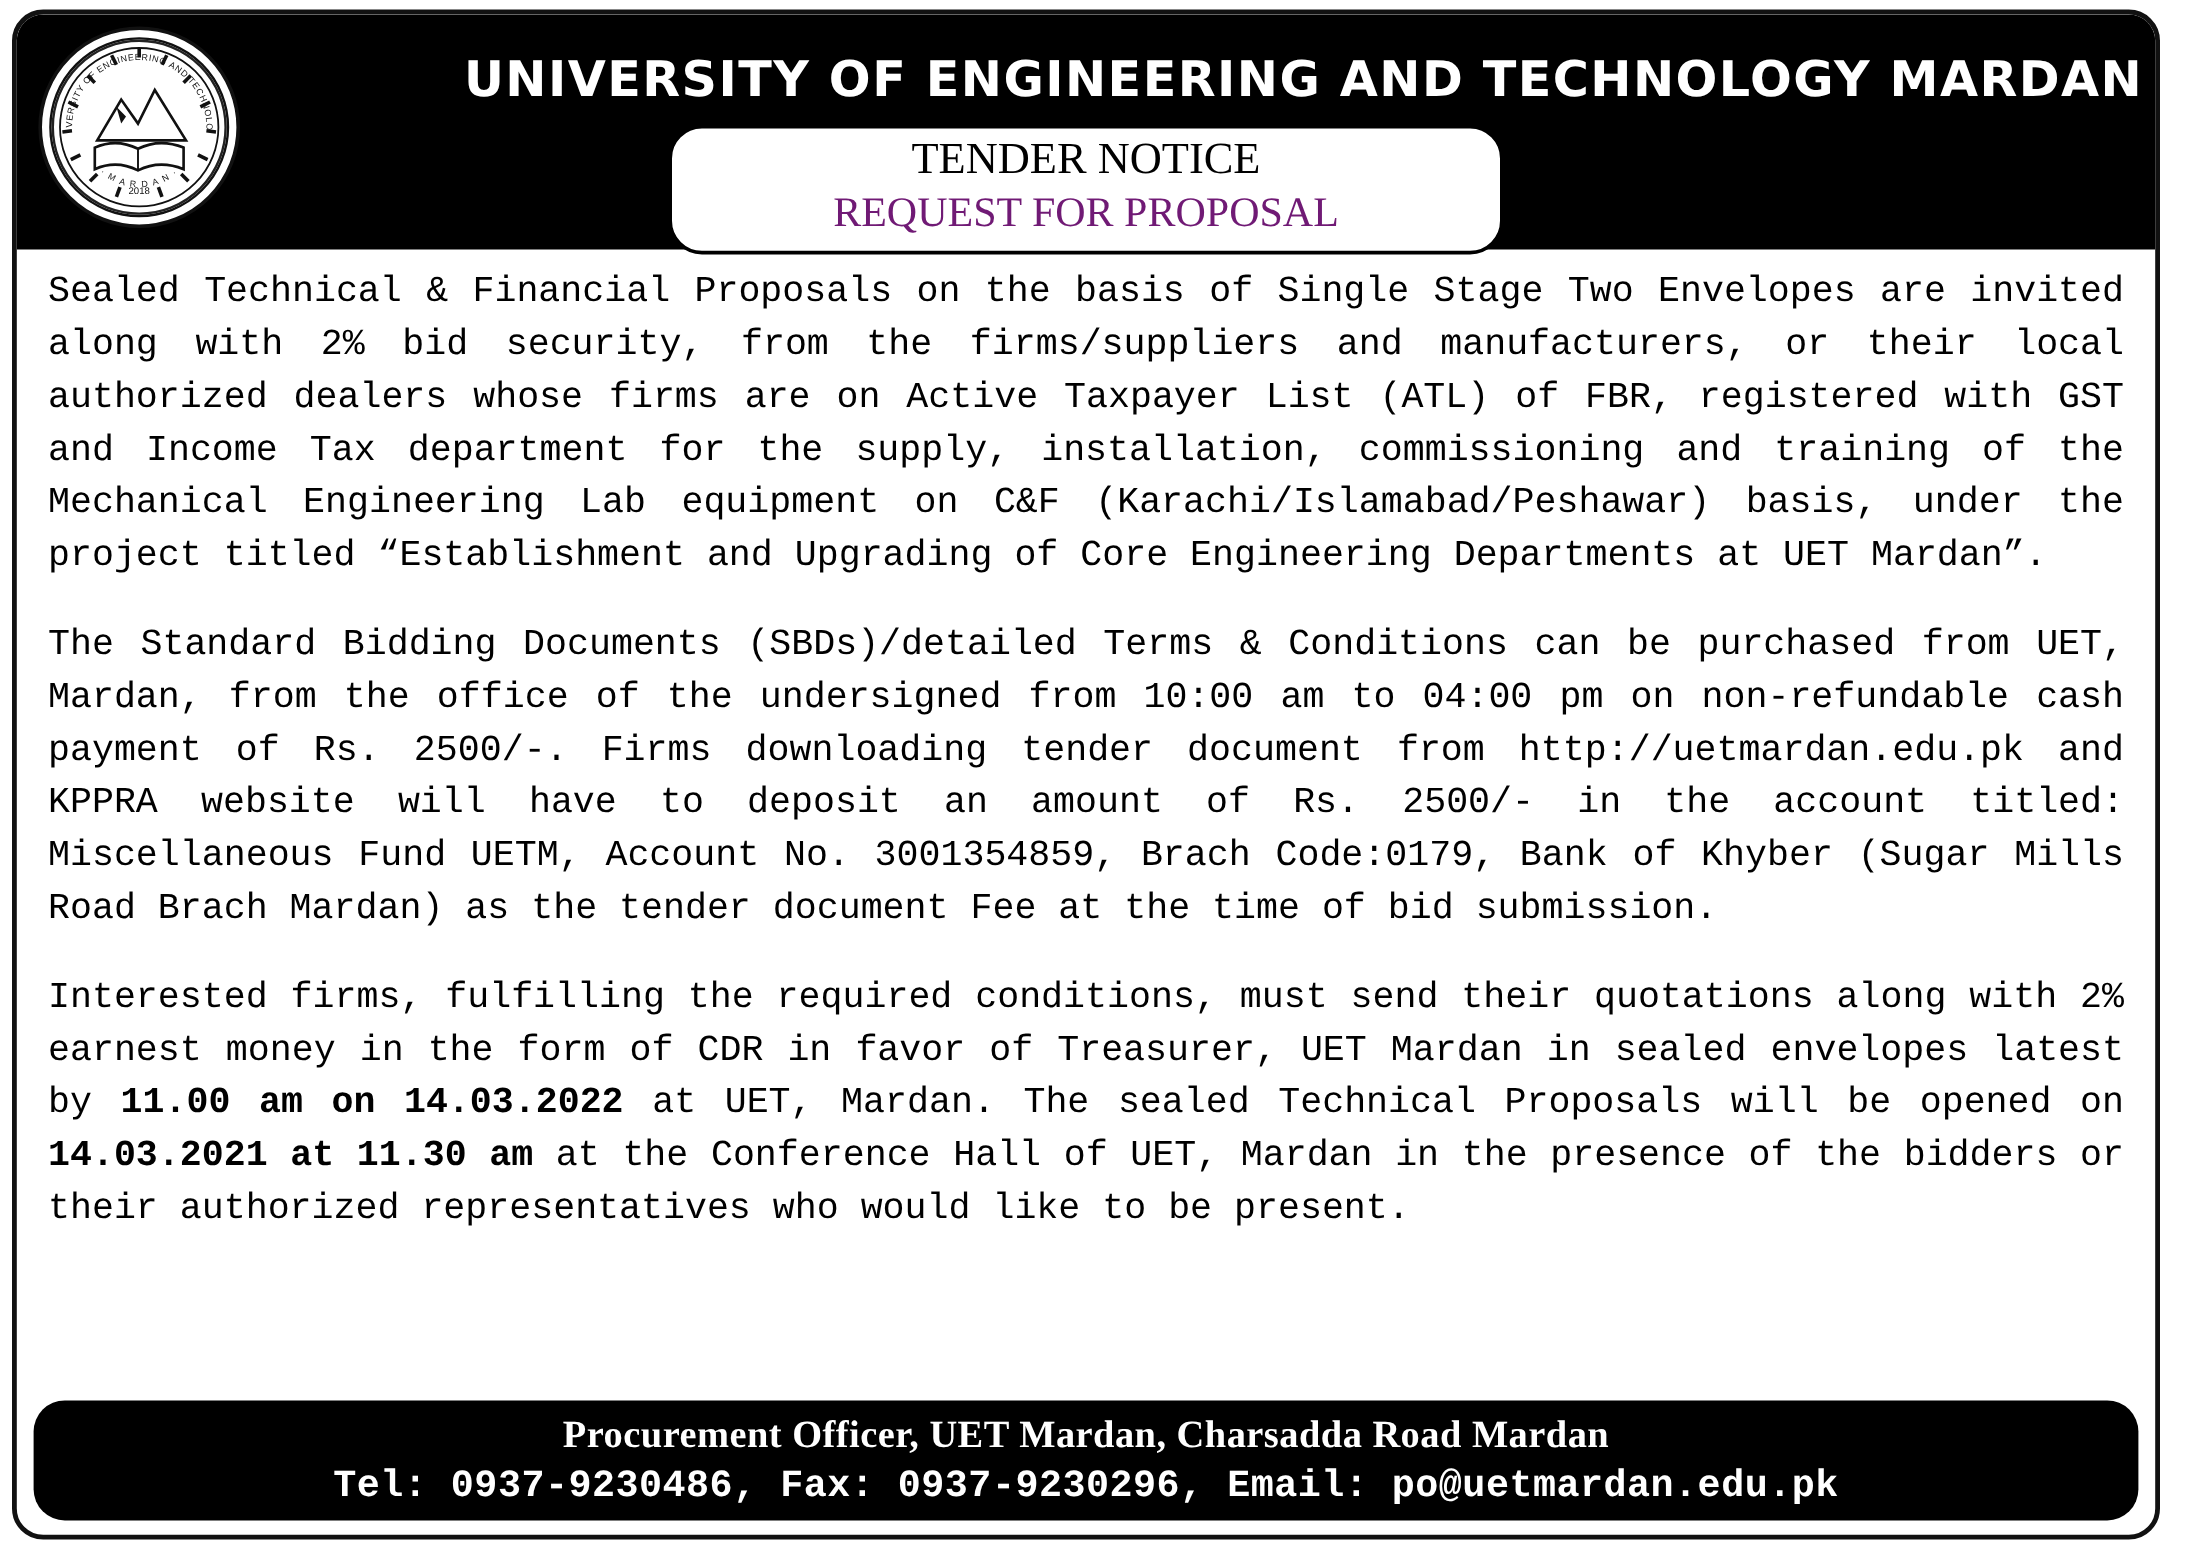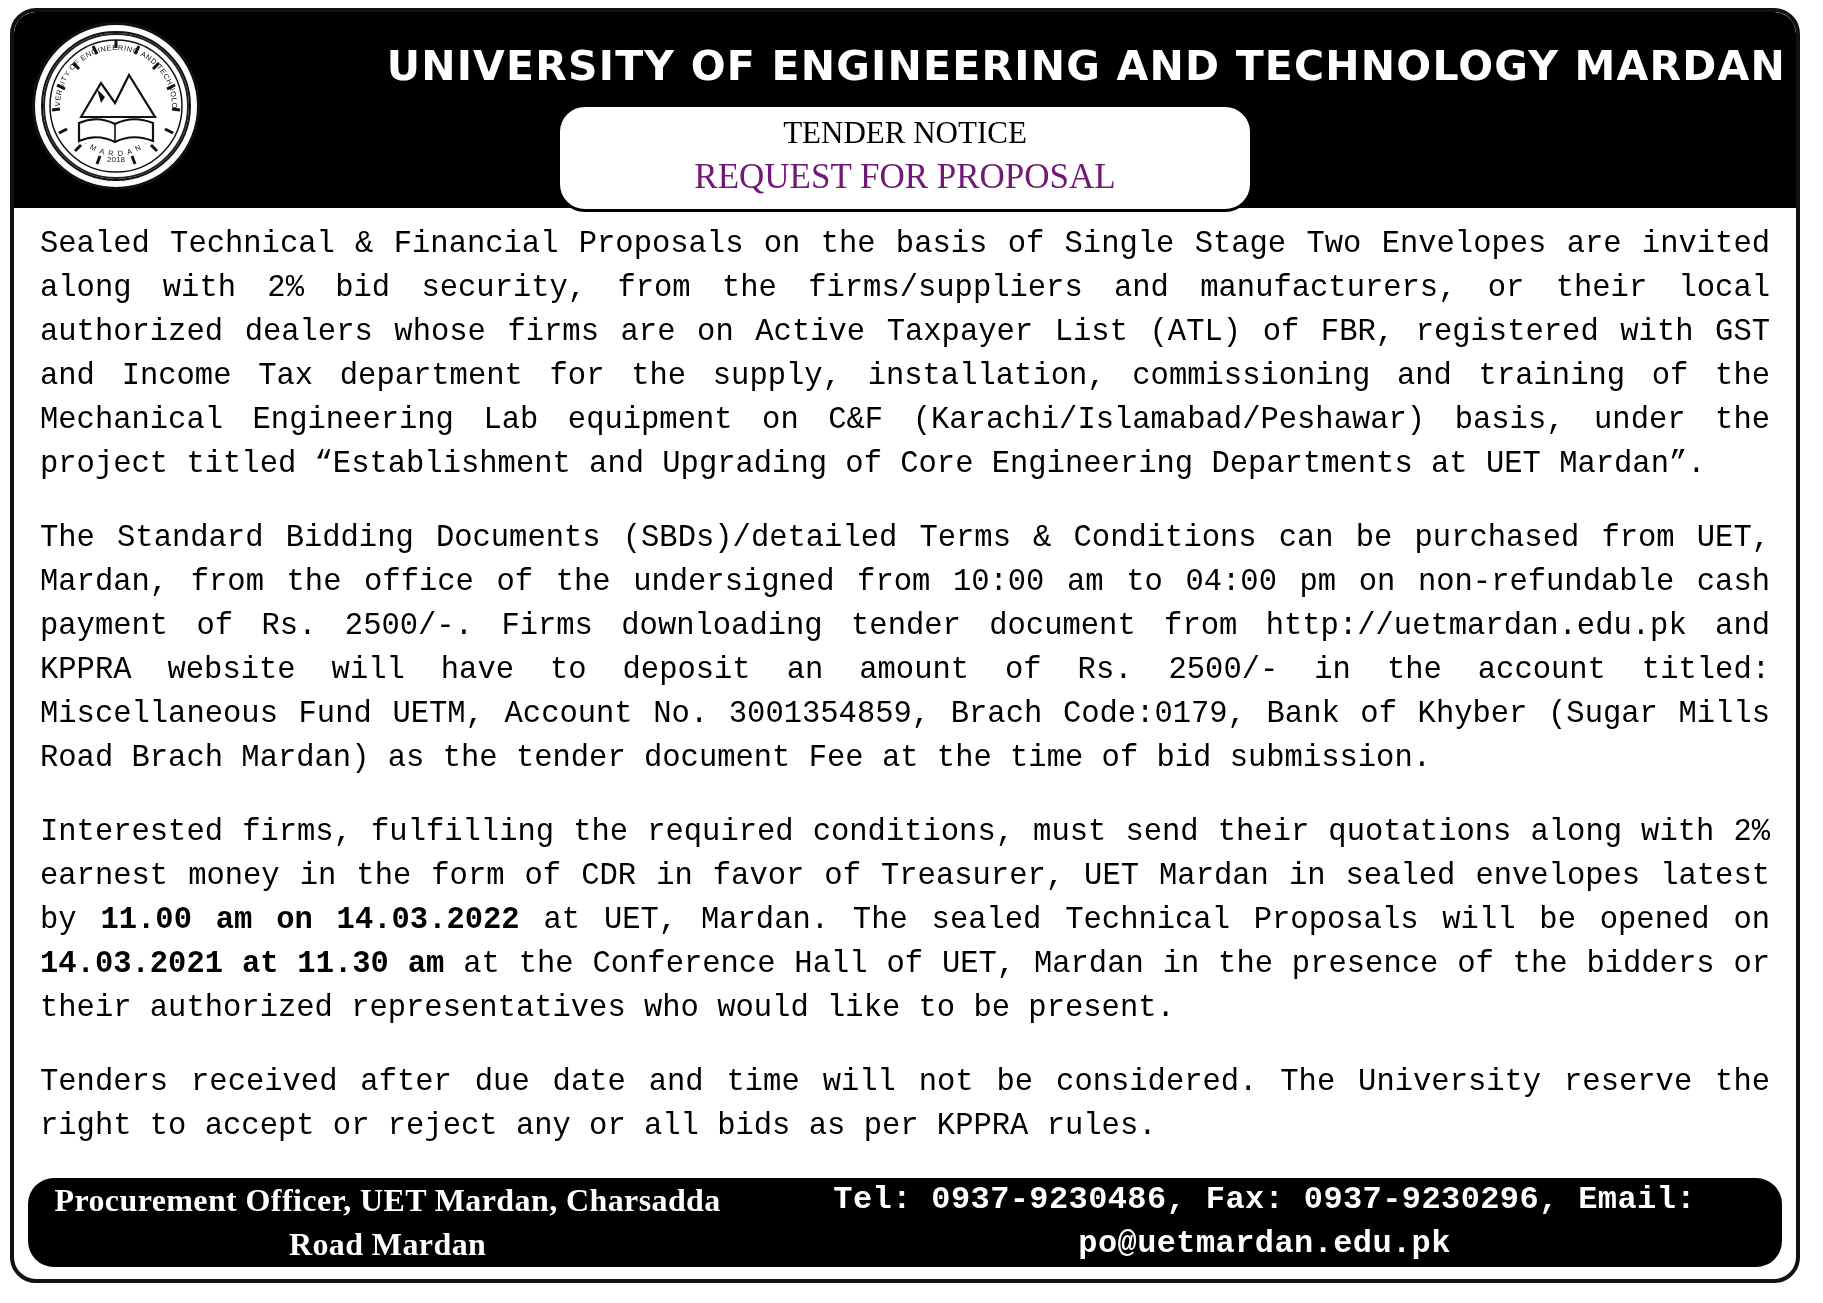--- a/index.html
+++ b/index.html
@@ -88,21 +88,21 @@
     transform: translateX(-50%);
     top: 92px;
     width: 690px;
     background: #ffffff;
     border: 3px solid #000;
     border-radius: 28px;
     padding: 4px 0 10px 0;
     text-align: center;
   }
   .subtitle-line1 {
-    font-size: 31px;
+    font-size: 37px;
     line-height: 44px;
     color: #000;
   }
   .subtitle-line2 {
     font-size: 35px;
     line-height: 44px;
     color: #701a75;
   }
 
   
@@ -128,27 +128,27 @@
   }
   .para:last-child { margin-bottom: 0; }
   .para b { font-weight: bold; }
 
   
   .footer {
     position: absolute;
     left: 14px;
     right: 14px;
     bottom: 12px;
-    height: 89px;
+    height: 100px;
     background: #000000;
     border-radius: 26px;
     color: #ffffff;
     text-align: center;
     display: flex;
-    flex-direction: row;
+    flex-direction: column;
     justify-content: center;
   }
   .footer-line1 {
     font-family: "Liberation Serif", serif;
     font-weight: bold;
     font-size: 32px;
     line-height: 44px;
     letter-spacing: 0.4px;
   }
   .footer-line2 {
@@ -223,21 +223,20 @@
       </div>
     </div>
 
     <div class="body-wrap">
       <p class="para">Sealed Technical &amp; Financial Proposals on the basis of Single Stage Two Envelopes are invited along with 2% bid security, from the firms/suppliers and manufacturers, or their local authorized dealers whose firms are on Active Taxpayer List (ATL) of FBR, registered with GST and Income Tax department for the supply, installation, commissioning and training of the Mechanical Engineering Lab equipment on C&amp;F (Karachi/Islamabad/Peshawar) basis, under the project titled “Establishment and Upgrading of Core Engineering Departments at UET Mardan”.</p>
 
       <p class="para">The Standard Bidding Documents (SBDs)/detailed Terms &amp; Conditions can be purchased from UET, Mardan, from the office of the undersigned from 10:00 am to 04:00 pm on non-refundable cash payment of Rs. 2500/-. Firms downloading tender document from http://uetmardan.edu.pk and KPPRA website will have to deposit an amount of Rs. 2500/- in the account titled: Miscellaneous Fund UETM, Account No. 3001354859, Brach Code:0179, Bank of Khyber (Sugar Mills Road Brach Mardan) as the tender document Fee at the time of bid submission.</p>
 
       <p class="para"><span>Interested firms, fulfilling the required conditions, must send their quotations along with 2% earnest money in the form of CDR in favor of Treasurer, UET Mardan in sealed envelopes latest by </span><b>11.00 am on 14.03.2022</b><span> at UET, Mardan. The sealed Technical Proposals will be opened on </span><b>14.03.2021 at 11.30 am</b><span> at the Conference Hall of UET, Mardan in the presence of the bidders or their authorized representatives who would like to be present.</span></p>
 
-      <p class="para">Tenders received after due date and time will not be considered. The University reserve the right to accept or reject any or all bids as per KPPRA rules.</p>
     </div>
 
     <div class="footer">
       <div class="footer-line1">Procurement Officer, UET Mardan, Charsadda Road Mardan</div>
       <div class="footer-line2">Tel: 0937-9230486, Fax: 0937-9230296, Email: po@uetmardan.edu.pk</div>
     </div>
 
   </div>
 </div>
 

